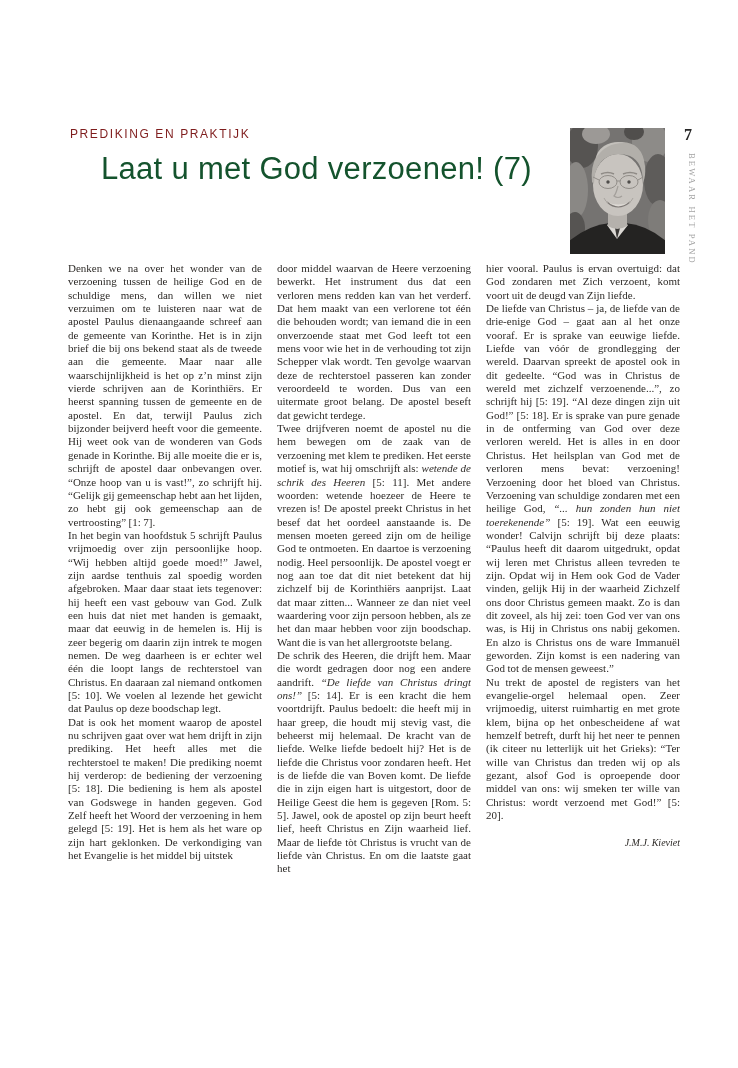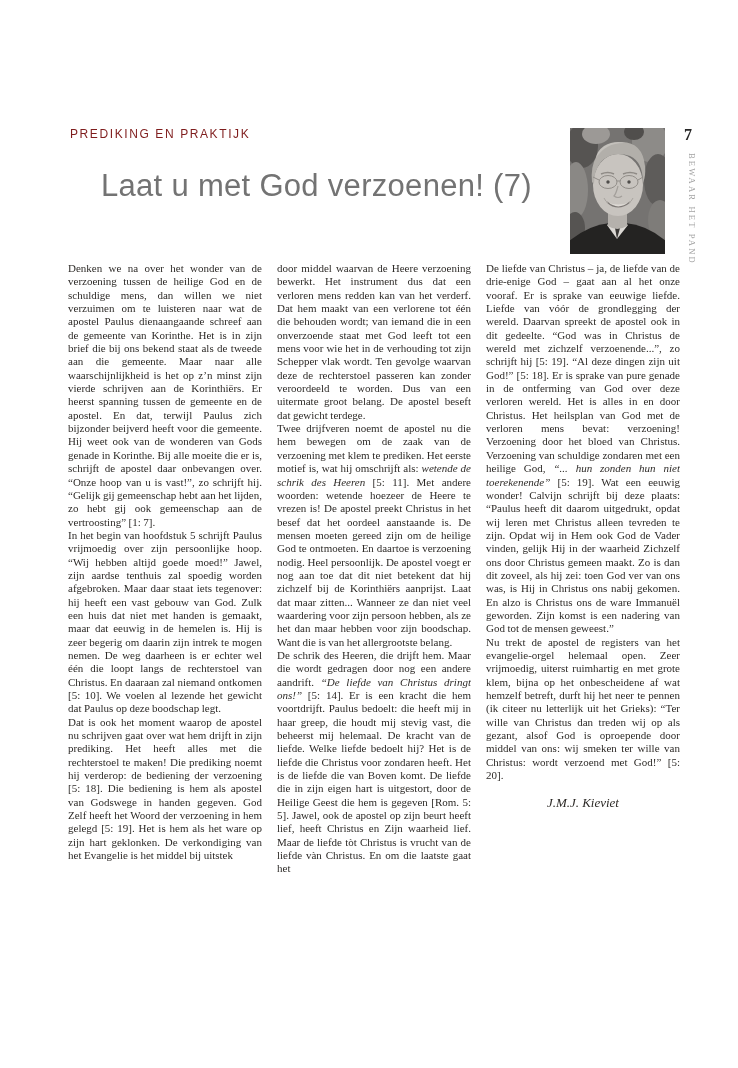--- a/index.html
+++ b/index.html
@@ -13,25 +13,25 @@
   }
 
   
   .kicker {
     position: absolute; left: 70px; top: 127px;
     font-family: "Liberation Sans", sans-serif;
     font-size: 12px; letter-spacing: 1.6px;
     color: #7f1d1d;
   }
   .page-title {
-    position: absolute; left: 101px; top: 168px;
+    position: absolute; left: 101px; top: 151px;
     font-family: "Liberation Sans", sans-serif;
     font-size: 31px; font-weight: 400;
     letter-spacing: 0.3px;
-    color: #737373;
+    color: #14532d;
   }
 
   
   .photo {
     position: absolute; left: 570px; top: 128px;
     width: 95px; height: 126px;
     overflow: hidden;
   }
   .photo svg { display: block; }
 
@@ -62,23 +62,23 @@
     font-size: 11px; line-height: 13.35px;
     text-align: justify;
     hyphens: auto;
     -webkit-hyphens: auto;
     word-spacing: -0.2px;
   }
   .para.spaced { }
   .para em { font-style: italic; }
   .para.signature {
     font-style: italic;
-    text-align: center;
+    text-align: right;
     margin-top: 14px;
-    font-size: 13px;
+    font-size: 10px;
   }
 </style>
 </head>
 <body>
 
 <div class="kicker">PREDIKING EN PRAKTIJK</div>
 <h1 class="page-title">Laat u met God verzoenen! (7)</h1>
 
 <div class="photo">
   <svg width="95" height="126" viewBox="0 0 95 126" xmlns="http://www.w3.org/2000/svg">
@@ -131,17 +131,18 @@
       <p class="para"><span>Denken we na over het wonder van de verzoening tussen de heilige God en de schuldige mens, dan willen we niet verzuimen om te luisteren naar wat de apostel Paulus dienaangaande schreef aan de gemeente van Korinthe. Het is in zijn brief die bij ons bekend staat als de tweede aan die gemeente. Maar naar alle waarschijnlijkheid is het op z’n minst zijn vierde schrijven aan de Korinthiërs. Er heerst spanning tussen de gemeente en de apostel. En dat, terwijl Paulus zich bijzonder beijverd heeft voor die gemeente. Hij weet ook van de wonderen van Gods genade in Korinthe. Bij alle moeite die er is, schrijft de apostel daar onbevangen over. “Onze hoop van u is vast!”, zo schrijft hij. “Gelijk gij gemeenschap hebt aan het lijden, zo hebt gij ook gemeenschap aan de vertroosting” [1: 7].</span></p>
       <p class="para spaced"><span>In het begin van hoofdstuk 5 schrijft Paulus vrijmoedig over zijn persoonlijke hoop. “Wij hebben altijd goede moed!” Jawel, zijn aardse tenthuis zal spoedig worden afgebroken. Maar daar staat iets tegenover: hij heeft een vast gebouw van God. Zulk een huis dat niet met handen is gemaakt, maar dat eeuwig in de hemelen is. Hij is zeer begerig om daarin zijn intrek te mogen nemen. De weg daarheen is er echter wel één die loopt langs de rechterstoel van Christus. En daaraan zal niemand ontkomen [5: 10]. We voelen al lezende het gewicht dat Paulus op deze boodschap legt.</span></p>
       <p class="para spaced"><span>Dat is ook het moment waarop de apostel nu schrijven gaat over wat hem drijft in zijn prediking. Het heeft alles met die rechterstoel te maken! Die prediking noemt hij verderop: de bediening der verzoening [5: 18]. Die bediening is hem als apostel van Godswege in handen gegeven. God Zelf heeft het Woord der verzoening in hem gelegd [5: 19]. Het is hem als het ware op zijn hart geklonken. De verkondiging van het Evangelie is het middel bij uitstek</span></p>
     </div>
   <div class="col">
       <p class="para"><span>door middel waarvan de Heere verzoening bewerkt. Het instrument dus dat een verloren mens redden kan van het verderf. Dat hem maakt van een verlorene tot één die behouden wordt; van iemand die in een onverzoende staat met God leeft tot een mens voor wie het in de verhouding tot zijn Schepper vlak wordt. Ten gevolge waarvan deze de rechterstoel passeren kan zonder veroordeeld te worden. Dus van een uitermate groot belang. De apostel beseft dat gewicht terdege.</span></p>
       <p class="para spaced"><span>Twee drijfveren noemt de apostel nu die hem bewegen om de zaak van de verzoening met klem te prediken. Het eerste motief is, wat hij omschrijft als: </span><em>wetende de schrik des Heeren</em><span> [5: 11]. Met andere woorden: wetende hoezeer de Heere te vrezen is! De apostel preekt Christus in het besef dat het oordeel aanstaande is. De mensen moeten gereed zijn om de heilige God te ontmoeten. En daartoe is verzoening nodig. Heel persoonlijk. De apostel voegt er nog aan toe dat dit niet betekent dat hij zichzelf bij de Korinthiërs aanprijst. Laat dat maar zitten... Wanneer ze dan niet veel waardering voor zijn persoon hebben, als ze het dan maar hebben voor zijn boodschap. Want die is van het allergrootste belang.</span></p>
       <p class="para"><span>De schrik des Heeren, die drijft hem. Maar die wordt gedragen door nog een andere aandrift. </span><em>“De liefde van Christus dringt ons!”</em><span> [5: 14]. Er is een kracht die hem voortdrijft. Paulus bedoelt: die heeft mij in haar greep, die houdt mij stevig vast, die beheerst mij helemaal. De kracht van de liefde. Welke liefde bedoelt hij? Het is de liefde die Christus voor zondaren heeft. Het is de liefde die van Boven komt. De liefde die in zijn eigen hart is uitgestort, door de Heilige Geest die hem is gegeven [Rom. 5: 5]. Jawel, ook de apostel op zijn beurt heeft lief, heeft Christus en Zijn waarheid lief. Maar de liefde tòt Christus is vrucht van de liefde vàn Christus. En om die laatste gaat het</span></p>
     </div>
   <div class="col">
+      <p class="para"><span>hier vooral. Paulus is ervan overtuigd: dat God zondaren met Zich verzoent, komt voort uit de deugd van Zijn liefde.</span></p>
       <p class="para spaced"><span>De liefde van Christus – ja, de liefde van de drie-enige God – gaat aan al het onze vooraf. Er is sprake van eeuwige liefde. Liefde van vóór de grondlegging der wereld. Daarvan spreekt de apostel ook in dit gedeelte. “God was in Christus de wereld met zichzelf verzoenende...”, zo schrijft hij [5: 19]. “Al deze dingen zijn uit God!” [5: 18]. Er is sprake van pure genade in de ontferming van God over deze verloren wereld. Het is alles in en door Christus. Het heilsplan van God met de verloren mens bevat: verzoening! Verzoening door het bloed van Christus. Verzoening van schuldige zondaren met een heilige God, </span><em>“... hun zonden hun niet toerekenende”</em><span> [5: 19]. Wat een eeuwig wonder! Calvijn schrijft bij deze plaats: “Paulus heeft dit daarom uitgedrukt, opdat wij leren met Christus alleen tevreden te zijn. Opdat wij in Hem ook God de Vader vinden, gelijk Hij in der waarheid Zichzelf ons door Christus gemeen maakt. Zo is dan dit zoveel, als hij zei: toen God ver van ons was, is Hij in Christus ons nabij gekomen. En alzo is Christus ons de ware Immanuël geworden. Zijn komst is een nadering van God tot de mensen geweest.”</span></p>
       <p class="para spaced"><span>Nu trekt de apostel de registers van het evangelie-orgel helemaal open. Zeer vrijmoedig, uiterst ruimhartig en met grote klem, bijna op het onbescheidene af wat hemzelf betreft, durft hij het neer te pennen (ik citeer nu letterlijk uit het Grieks): “Ter wille van Christus dan treden wij op als gezant, alsof God is oproepende door middel van ons: wij smeken ter wille van Christus: wordt verzoend met God!” [5: 20].</span></p>
       <p class="para spaced signature"><span>J.M.J. Kieviet</span></p>
     </div>
 </div>
 
 </body></html>

